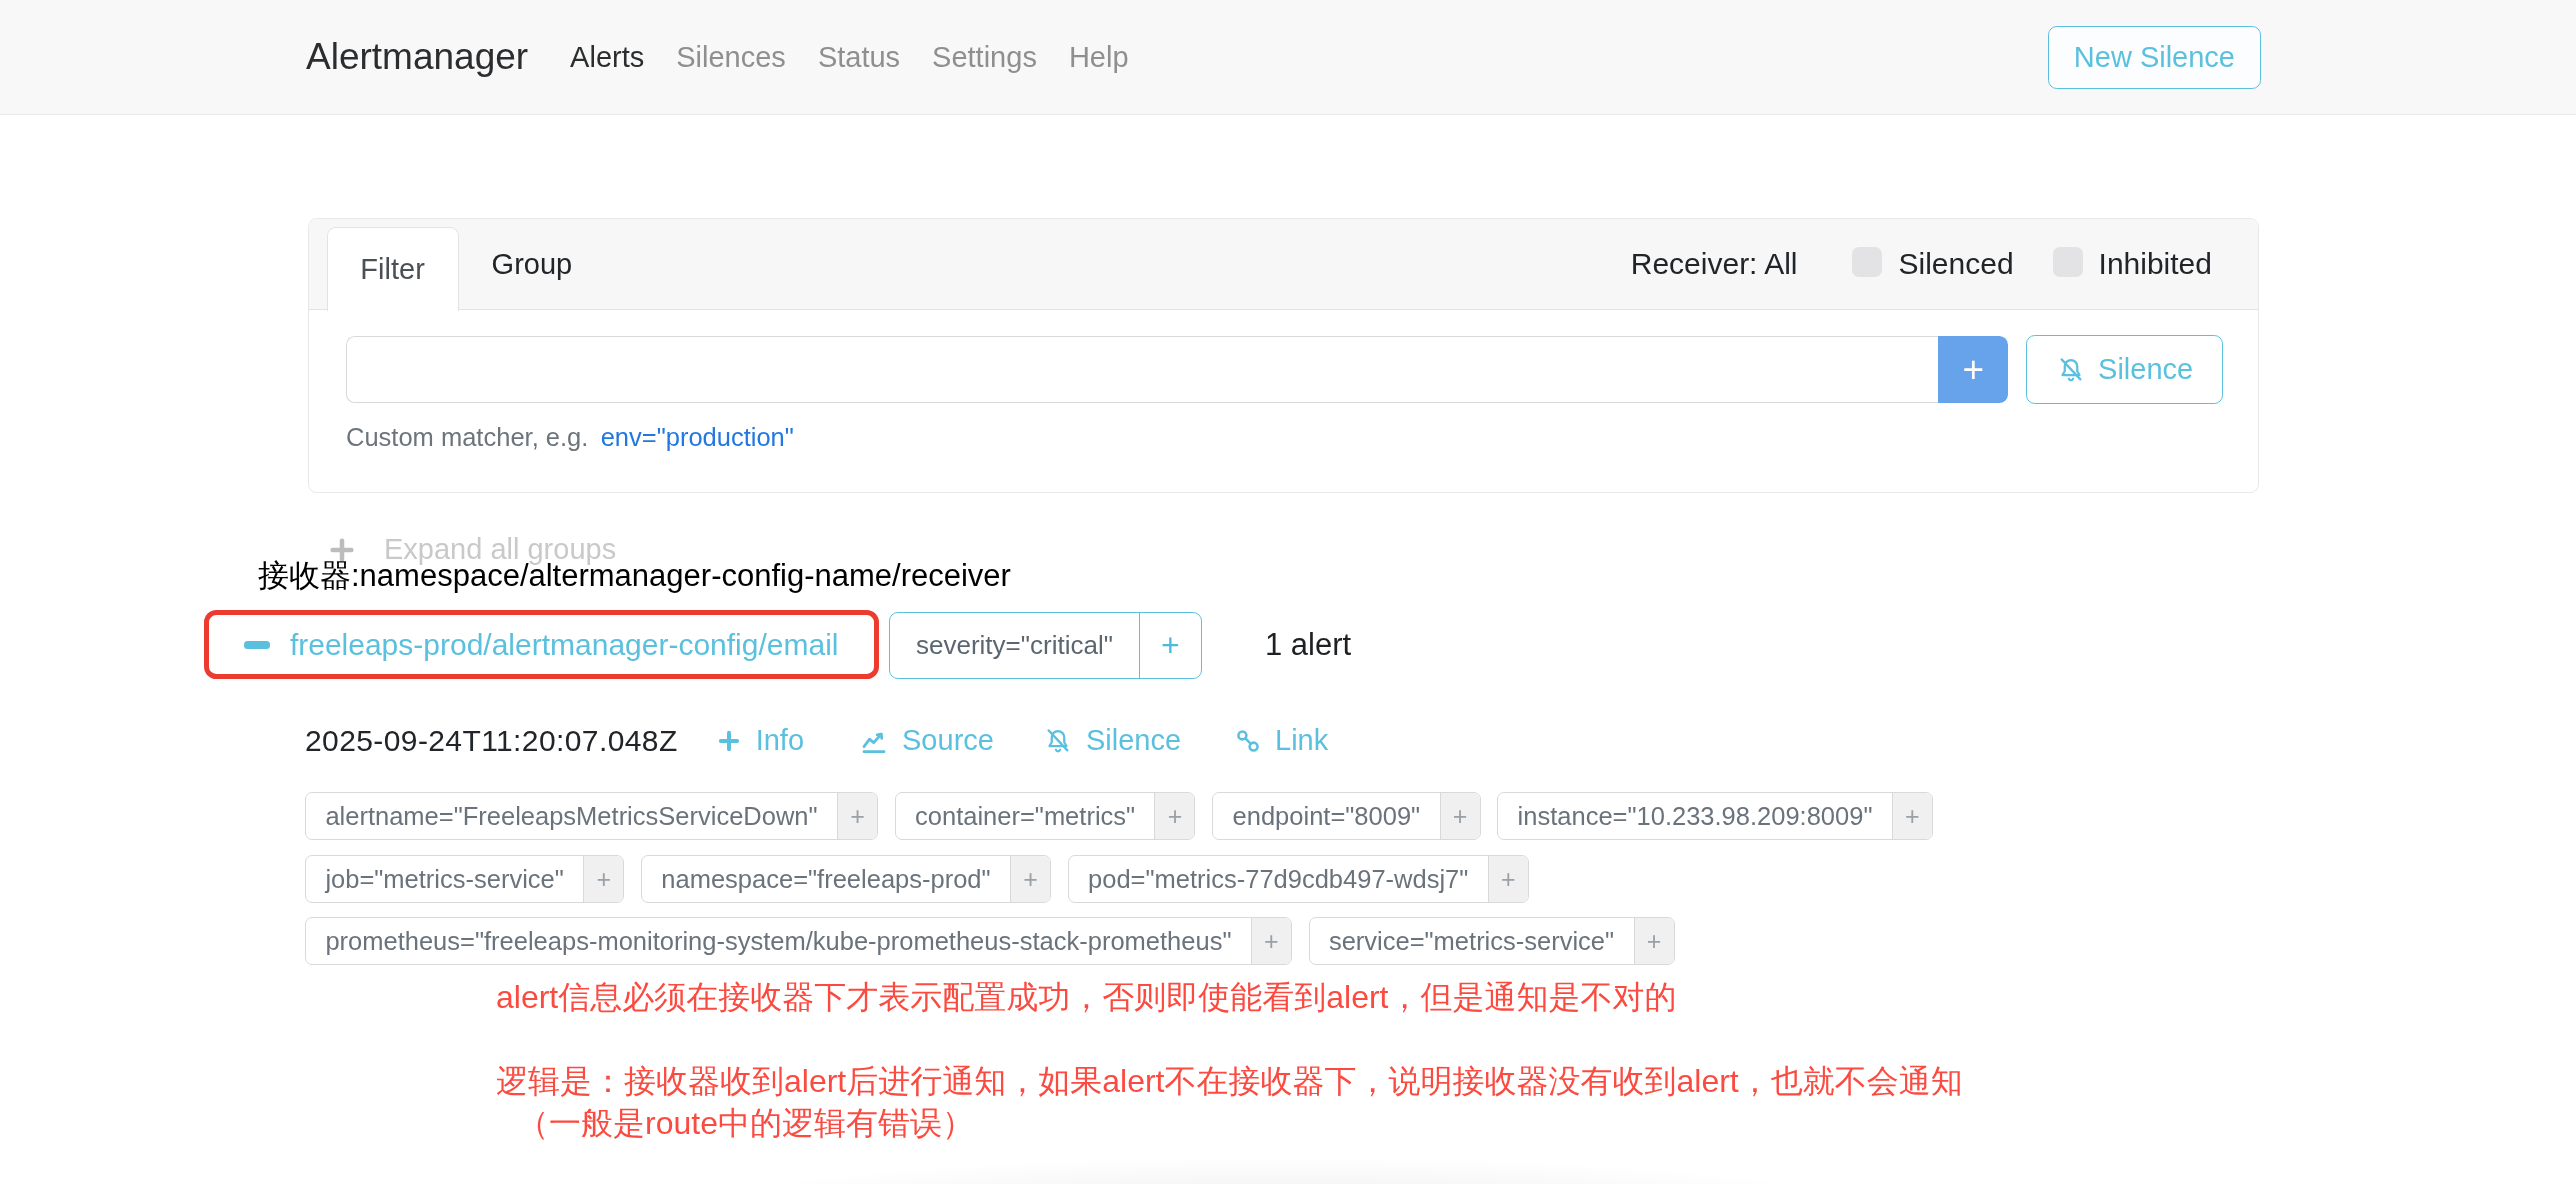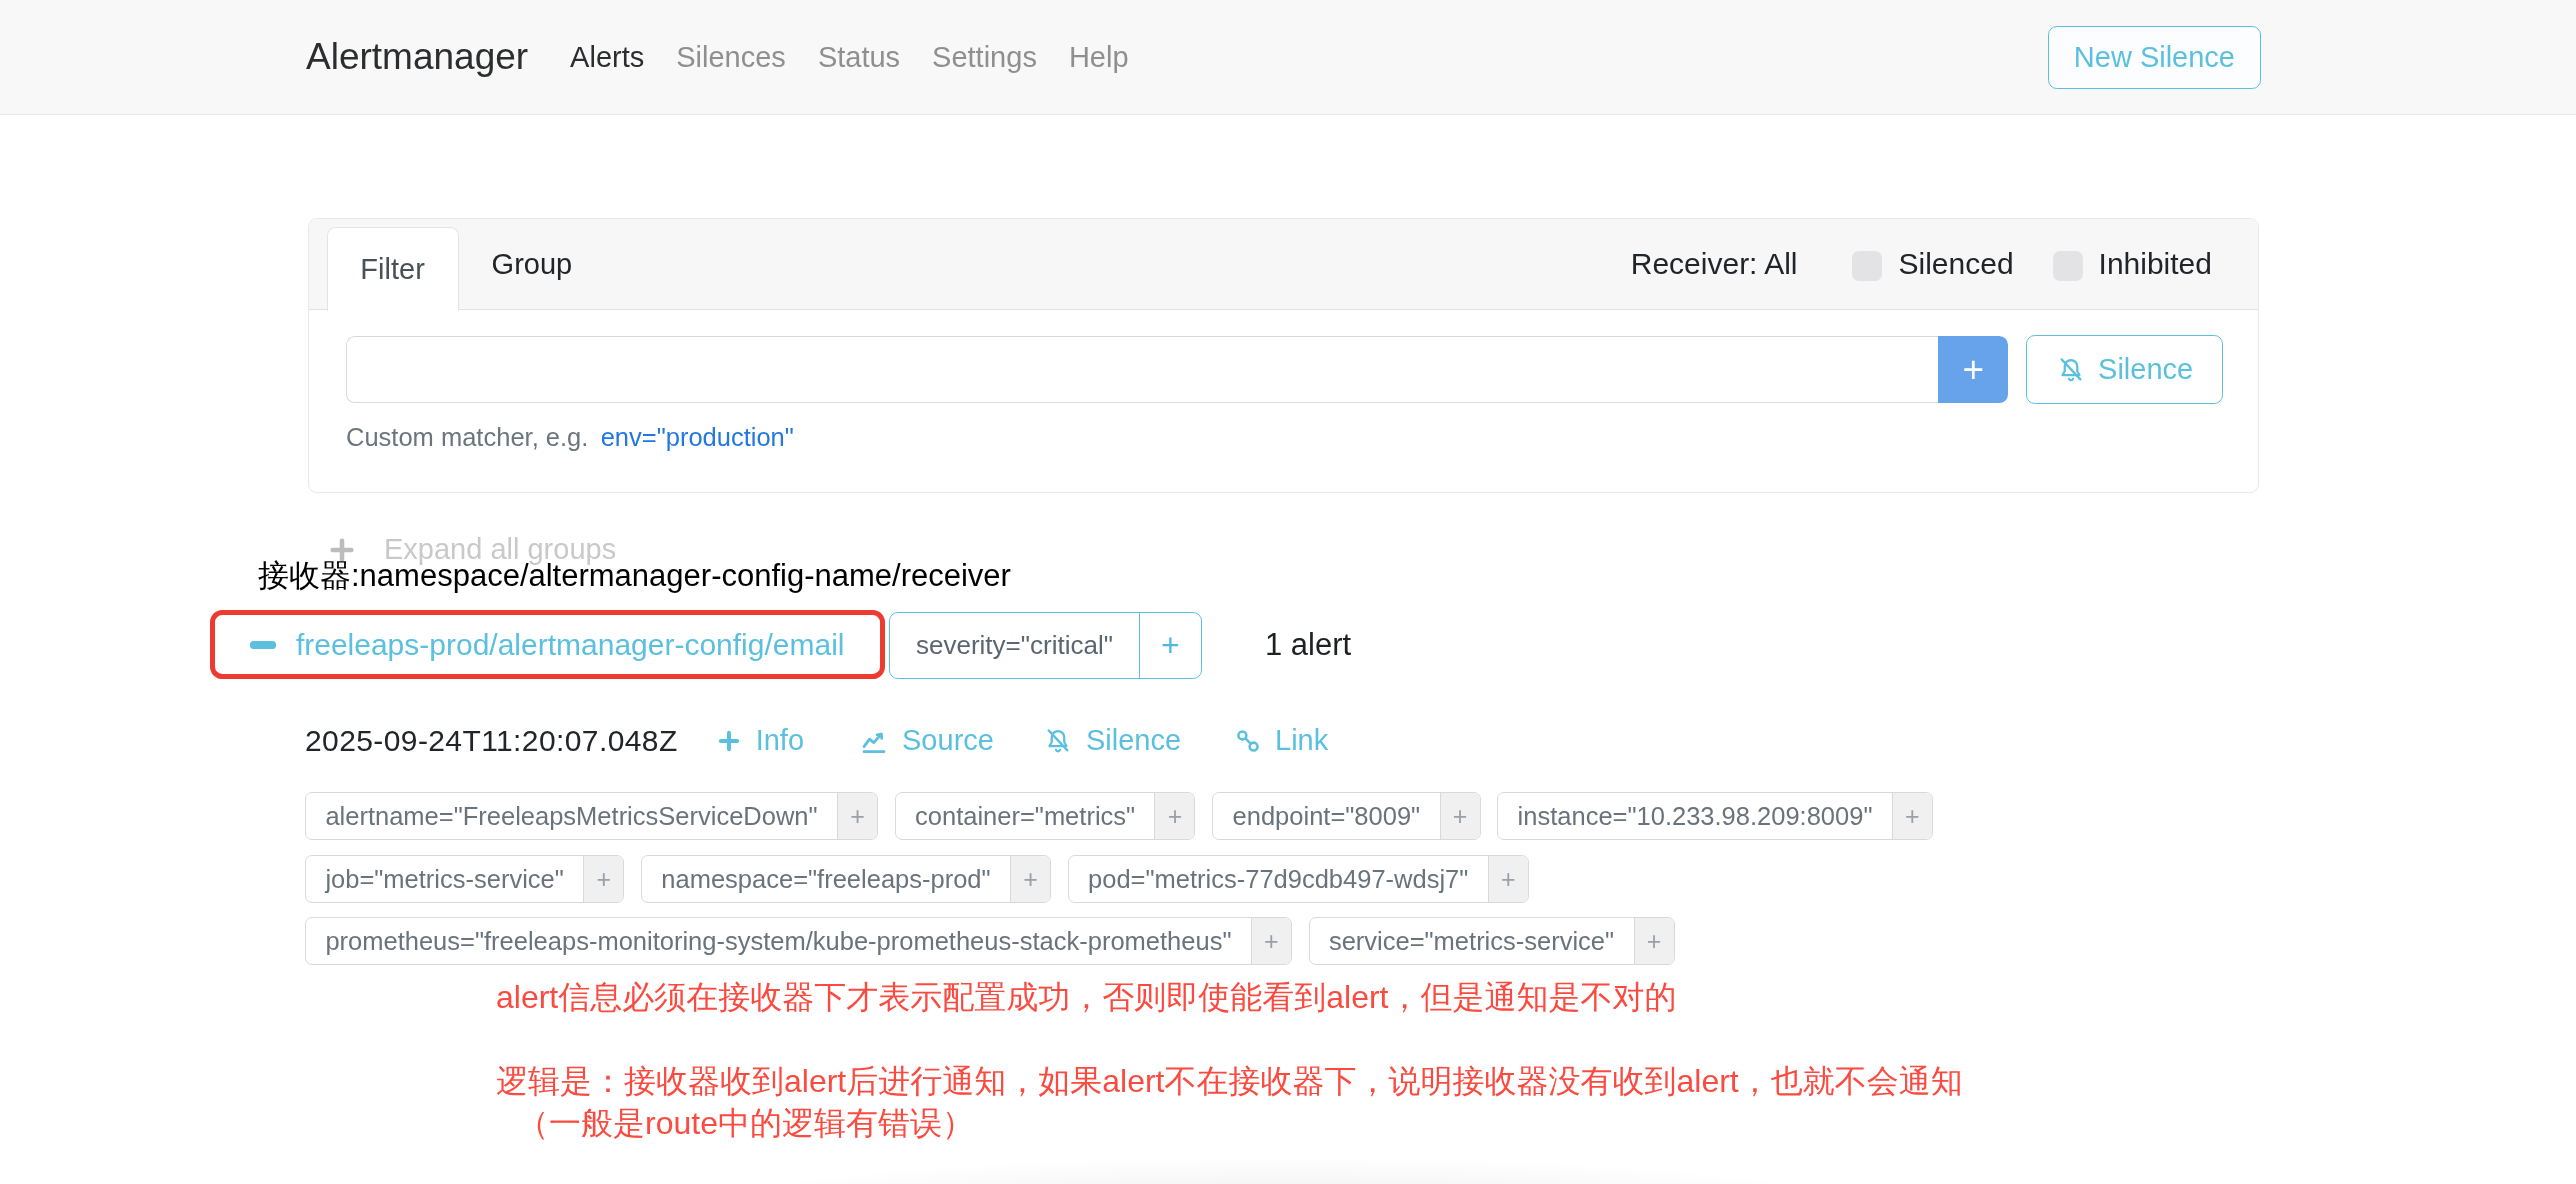--- a/index.html
+++ b/index.html
@@ -60,21 +60,21 @@
     height: 84px;
     background: #fff;
     border: 1.8px solid #e3e3e3;
     border-bottom: none;
     border-radius: 8.8px 8.8px 0 0;
     display: flex; align-items: center; justify-content: center;
     font-size: 29px; color: #4a5056;
     cursor: pointer;
   }
   .tab-group { margin-left: 33px; font-size: 29px; color: #212529; cursor: pointer; }
-  .header-right { margin-left: auto; padding-right: 46px; display: flex; align-items: flex-end; }
+  .header-right { margin-left: auto; padding-right: 46px; display: flex; align-items: flex-start; }
   .receiver-label { font-size: 30px; color: #212529; }
   .checkbox {
     width: 30px; height: 30px;
     background: #e3e3e5;
     border-radius: 7px;
     cursor: pointer;
   }
   .cb1 { margin-left: 55px; }
   .cb2 { margin-left: 39px; }
   .cb-label { font-size: 30px; color: #212529; margin-left: 16px; }
@@ -128,21 +128,21 @@
   }
   .expand-plus { color: #bcbcbc; }
 
   .red-receiver-line {
     left: 258px; top: 62px;
     color: #000000; font-size: 31px; font-weight: 400;
     white-space: nowrap;
   }
 
   .red-box {
-    left: 210px; top: 117px;
+    left: 204px; top: 117px;
     width: 675px; height: 69px;
     border: 5.3px solid #ee3b30;
     border-radius: 12.3px;
     background: #fff;
     display: flex; align-items: center; justify-content: center; gap: 19.4px;
     cursor: pointer;
   }
   .minus-dash { width: 26px; height: 8px; background: #5bc0de; border-radius: 3.5px; }
   .group-name { color: #5bc0de; font-size: 30px; white-space: nowrap; }
 

